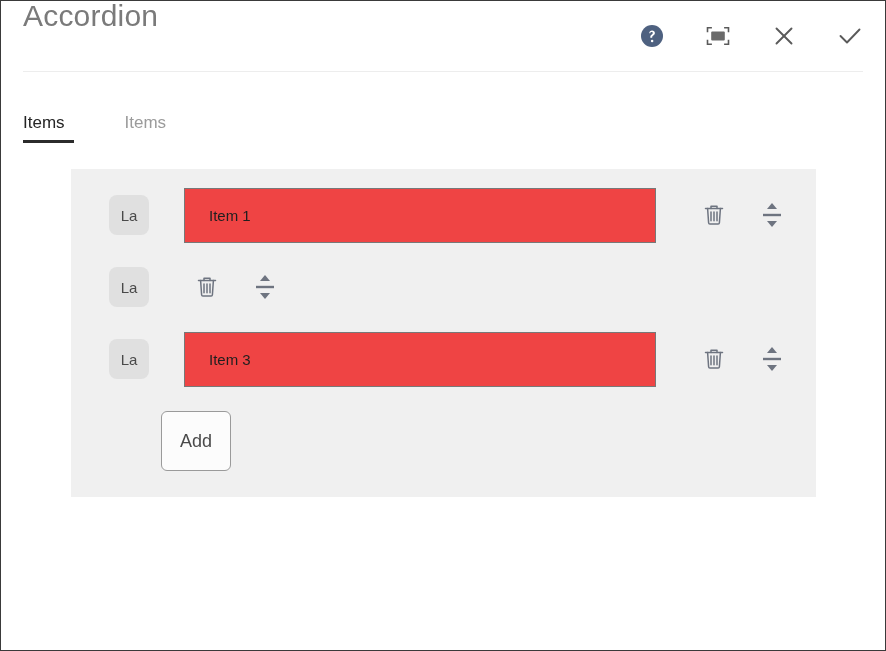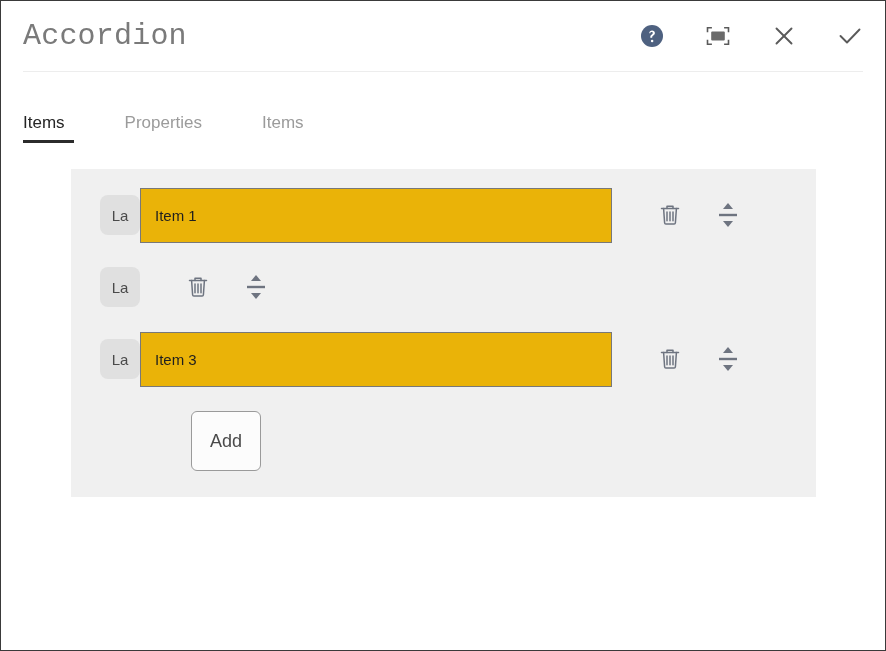--- a/index.html
+++ b/index.html
@@ -19,24 +19,23 @@
     border: 1px solid #3a3a3a;
     box-sizing: border-box;
     overflow: hidden;
   }
 
   
   .header {
     position: relative;
     height: 70px;
     display: flex;
-    align-items: center;
+    align-items: flex-start;
     padding: 0 0 0 22px;
     box-sizing: border-box;
-    font-family: Liberation Mono, monospace;
   }
   .title {
     font-size: 30px;
     font-weight: 300;
     color: #7a7a7a;
     letter-spacing: 0.2px;
     line-height: 1;
     white-space: nowrap;
   }
   .header-actions {
@@ -121,52 +120,54 @@
     height: 40px;
     background: #e0e0e0;
     border-radius: 8px;
     display: flex;
     align-items: center;
     justify-content: center;
     font-size: 15px;
     color: #4a4a4a;
     cursor: pointer;
     flex: 0 0 auto;
+    margin-left: 9px;
   }
   .item-input {
     width: 472px;
     height: 55px;
-    background: #eab308;
+    margin-left: 35px;
+    background: #ef4444;
     border: 1px solid #787878;
     box-sizing: border-box;
     font-family: "Liberation Sans", sans-serif;
     font-size: 15px;
     color: #1f1f1f;
-    padding: 0 14px;
+    padding: 0 24px;
     outline: none;
     border-radius: 0;
     flex: 0 0 auto;
   }
   .row-actions {
     display: flex;
     align-items: center;
     gap: 30px;
     margin-left: 44px;
   }
   .row-icon {
     width: 28px;
     height: 30px;
     display: flex;
     align-items: center;
     justify-content: center;
     cursor: pointer;
   }
 
   .add-wrap {
-    padding-left: 120px;
+    padding-left: 90px;
     margin-top: 24px;
   }
   .add-button {
     width: 70px;
     height: 60px;
     background: #fcfcfc;
     border: 1px solid #9a9a9a;
     border-radius: 6px;
     font-family: "Liberation Sans", sans-serif;
     font-size: 18px;
@@ -225,23 +226,20 @@
     </div>
     <div class="header-divider"></div>
   </div>
 
   <div class="tabs">
     <div class="tab active">
       <span>Items</span>
       <span class="tab-underline"></span>
     </div>
     <div class="tab">
-      <span>Properties</span>
-    </div>
-    <div class="tab">
       <span>Items</span>
     </div>
   </div>
 
   <div class="panel">
 
     <div class="item-row">
       <div class="la-badge">La</div>
       <input class="item-input" type="text" value="Item 1" style="">
       <div class="row-actions">

